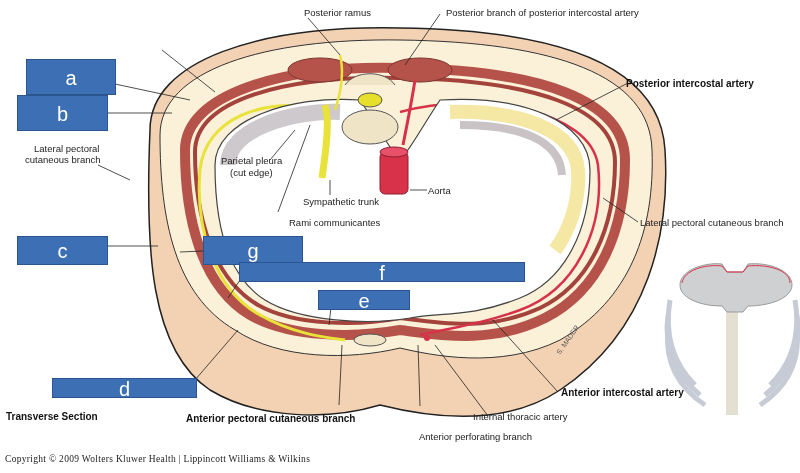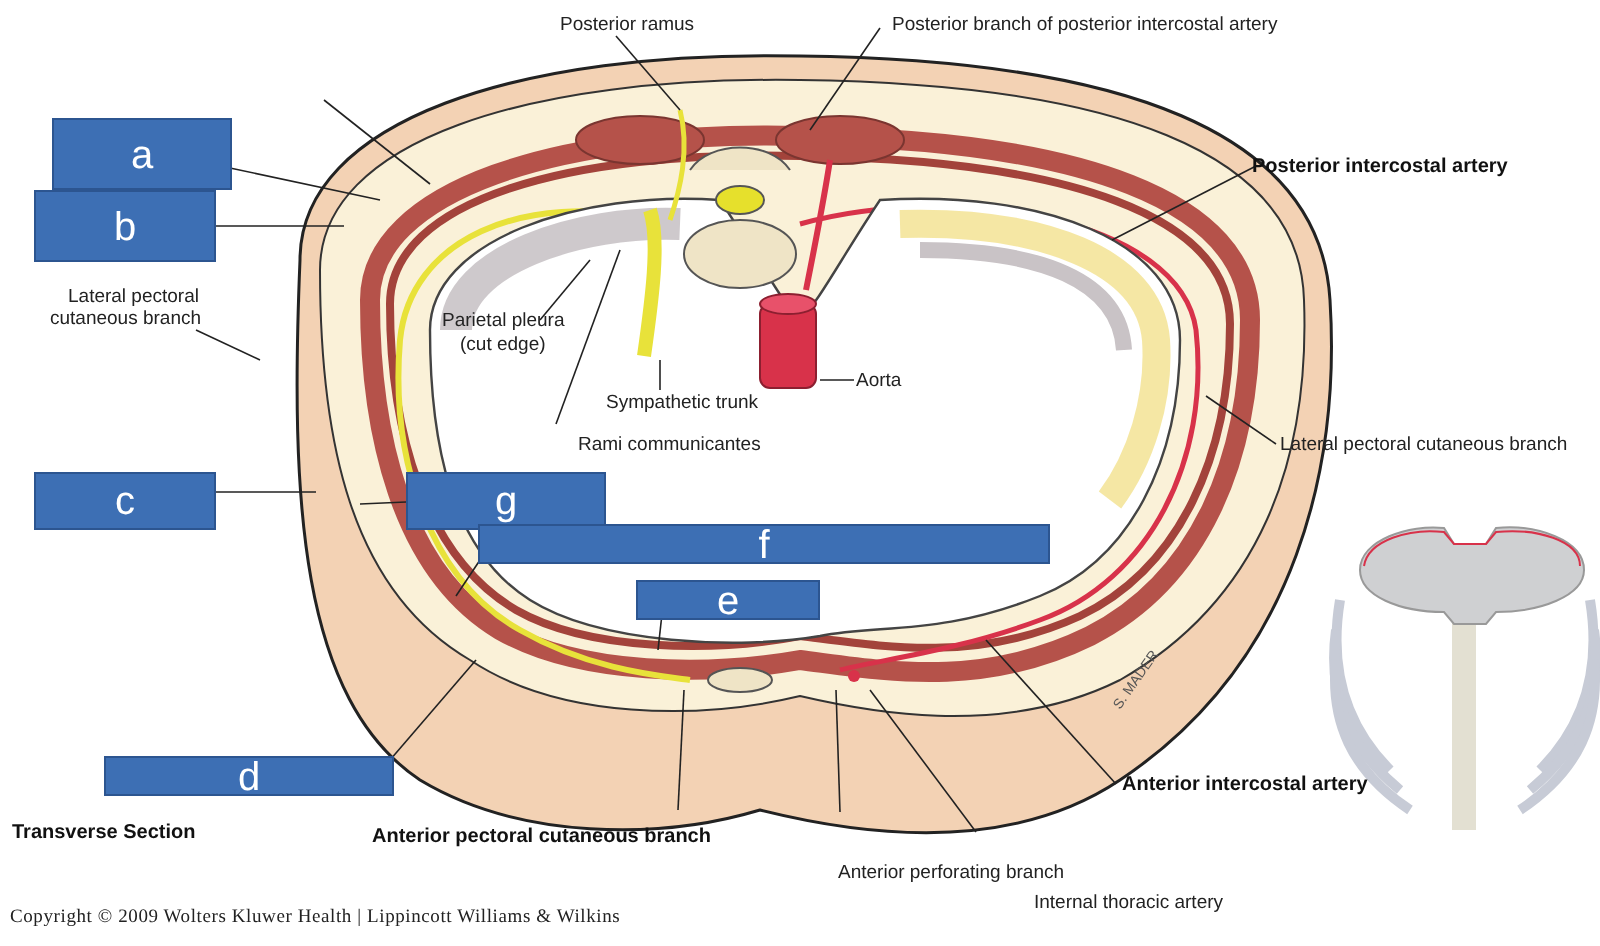--- a/index.html
+++ b/index.html
@@ -85,33 +85,33 @@
         <path d="M795,300 C800,330 795,360 770,385"></path>
         <path d="M797,315 C801,345 793,372 765,395"></path>
         <path d="M797,330 C800,360 790,385 760,405"></path>
       </g>
       <rect x="726" y="305" width="12" height="110" fill="#e3e0d2"></rect>
       <path d="M680,285 C680,270 705,262 722,264 L727,272 L743,272 L748,264 C768,262 792,270 792,285 C792,298 770,306 748,306 L743,312 L727,312 L722,306 C700,306 680,298 680,285 Z" fill="#cfd0d2" stroke="#999" stroke-width="1"></path>
       <path d="M682,283 C684,270 705,264 722,266 L727,272 L743,272 L748,266 C768,264 790,270 790,283" fill="none" stroke="#d8324a" stroke-width="1"></path>
     </g>
   </svg>
 
-  <div class="lbl" style="left:244px;top:7px;padding-left:36px;">Posterior ramus</div>
+  <div class="lbl" style="left:268px;top:7px;padding-left:36px;">Posterior ramus</div>
   <div class="lbl" style="left:446px;top:7px;">Posterior branch of posterior intercostal artery</div>
   <div class="lbl bold" style="left:626px;top:78px;">Posterior intercostal artery</div>
   <div class="lbl" style="left:34px;top:143px;">Lateral pectoral</div>
   <div class="lbl" style="left:25px;top:154px;">cutaneous branch</div>
   <div class="lbl" style="left:221px;top:155px;">Parietal pleura</div>
   <div class="lbl" style="left:230px;top:167px;">(cut edge)</div>
   <div class="lbl" style="left:303px;top:196px;">Sympathetic trunk</div>
   <div class="lbl" style="left:265px;top:217px;margin-left:24px;">Rami communicantes</div>
   <div class="lbl" style="left:428px;top:185px;text-align:center;">Aorta</div>
   <div class="lbl" style="left:640px;top:217px;">Lateral pectoral cutaneous branch</div>
   <div class="lbl bold" style="left:561px;top:387px;">Anterior intercostal artery</div>
-  <div class="lbl" style="left:517px;top:411px;margin-top:35px;">Internal thoracic artery</div>
+  <div class="lbl" style="left:473px;top:411px;">Internal thoracic artery</div>
   <div class="lbl" style="left:419px;top:431px;">Anterior perforating branch</div>
   <div class="lbl bold" style="left:186px;top:413px;text-align:center;">Anterior pectoral cutaneous branch</div>
   <div class="lbl bold" style="left:6px;top:411px;">Transverse Section</div>
 
   <div class="box" style="left:26px;top:59px;width:90px;height:36px;line-height:36px;">a</div>
   <div class="box" style="left:17px;top:95px;width:91px;height:36px;line-height:36px;">b</div>
   <div class="box" style="left:17px;top:236px;width:91px;height:29px;">c</div>
   <div class="box" style="left:203px;top:236px;width:100px;height:29px;">g</div>
   <div class="box" style="left:239px;top:262px;width:286px;height:20px;line-height:20px;">f</div>
   <div class="box" style="left:318px;top:290px;width:92px;height:20px;line-height:20px;">e</div>

